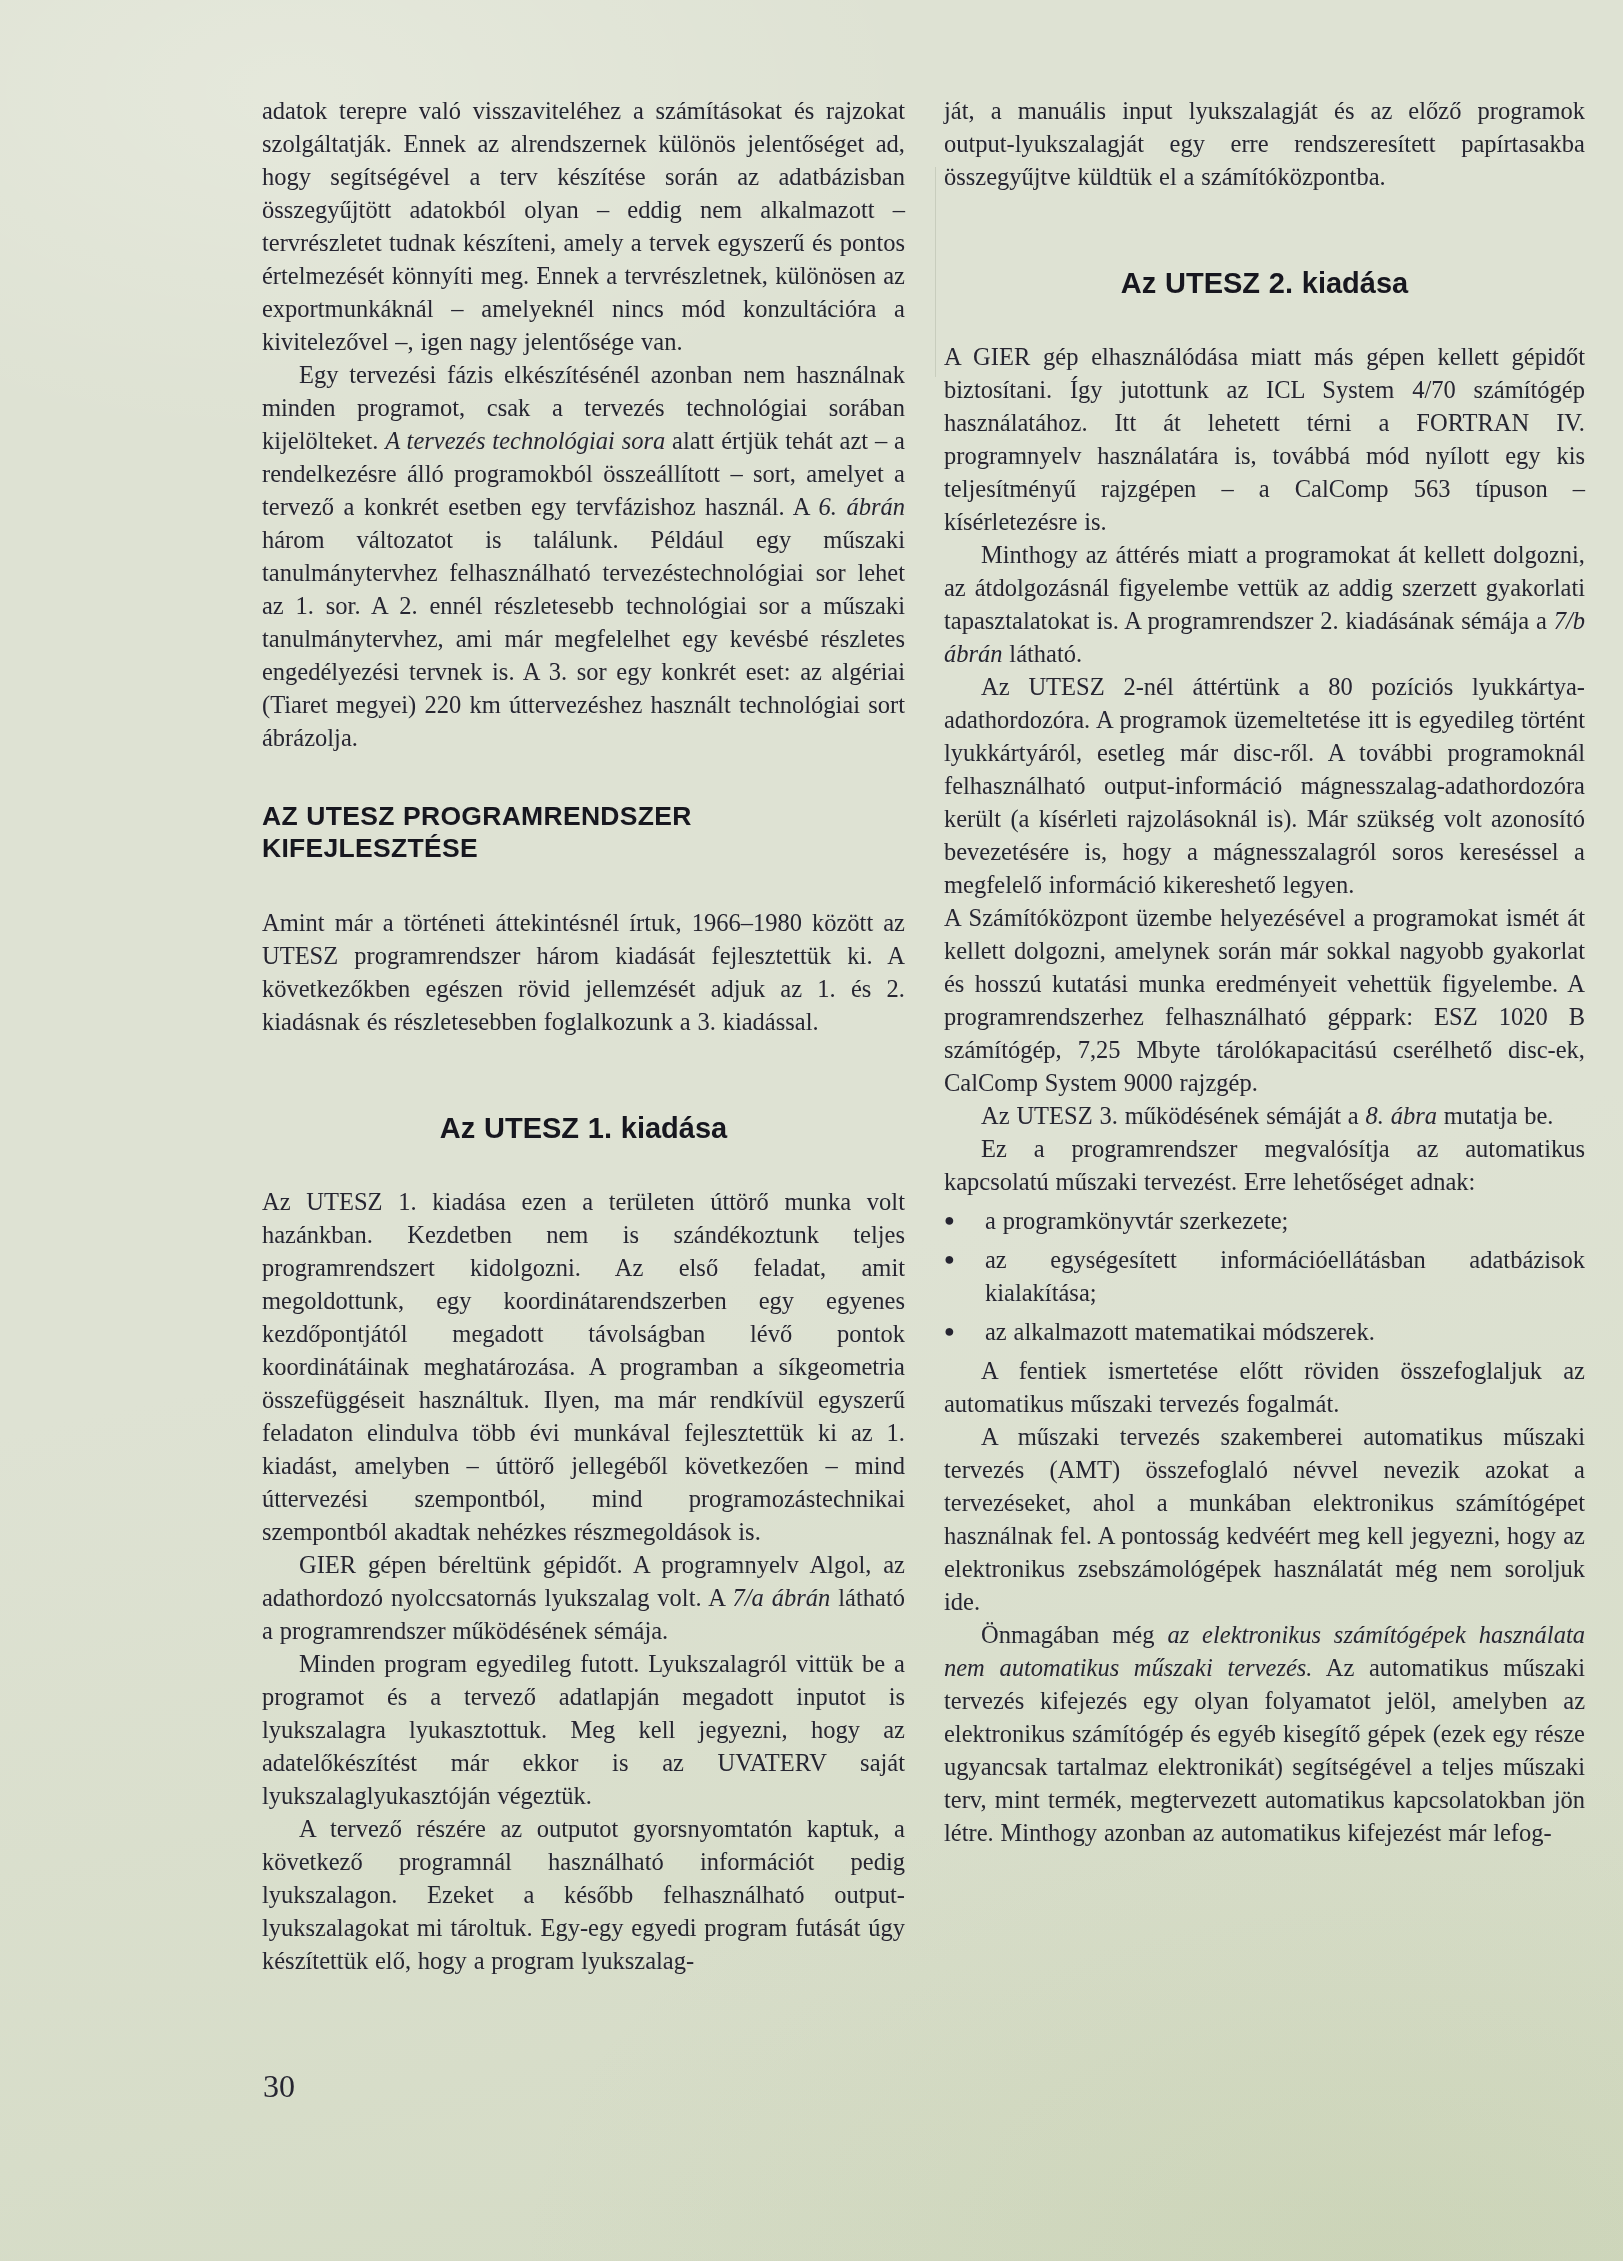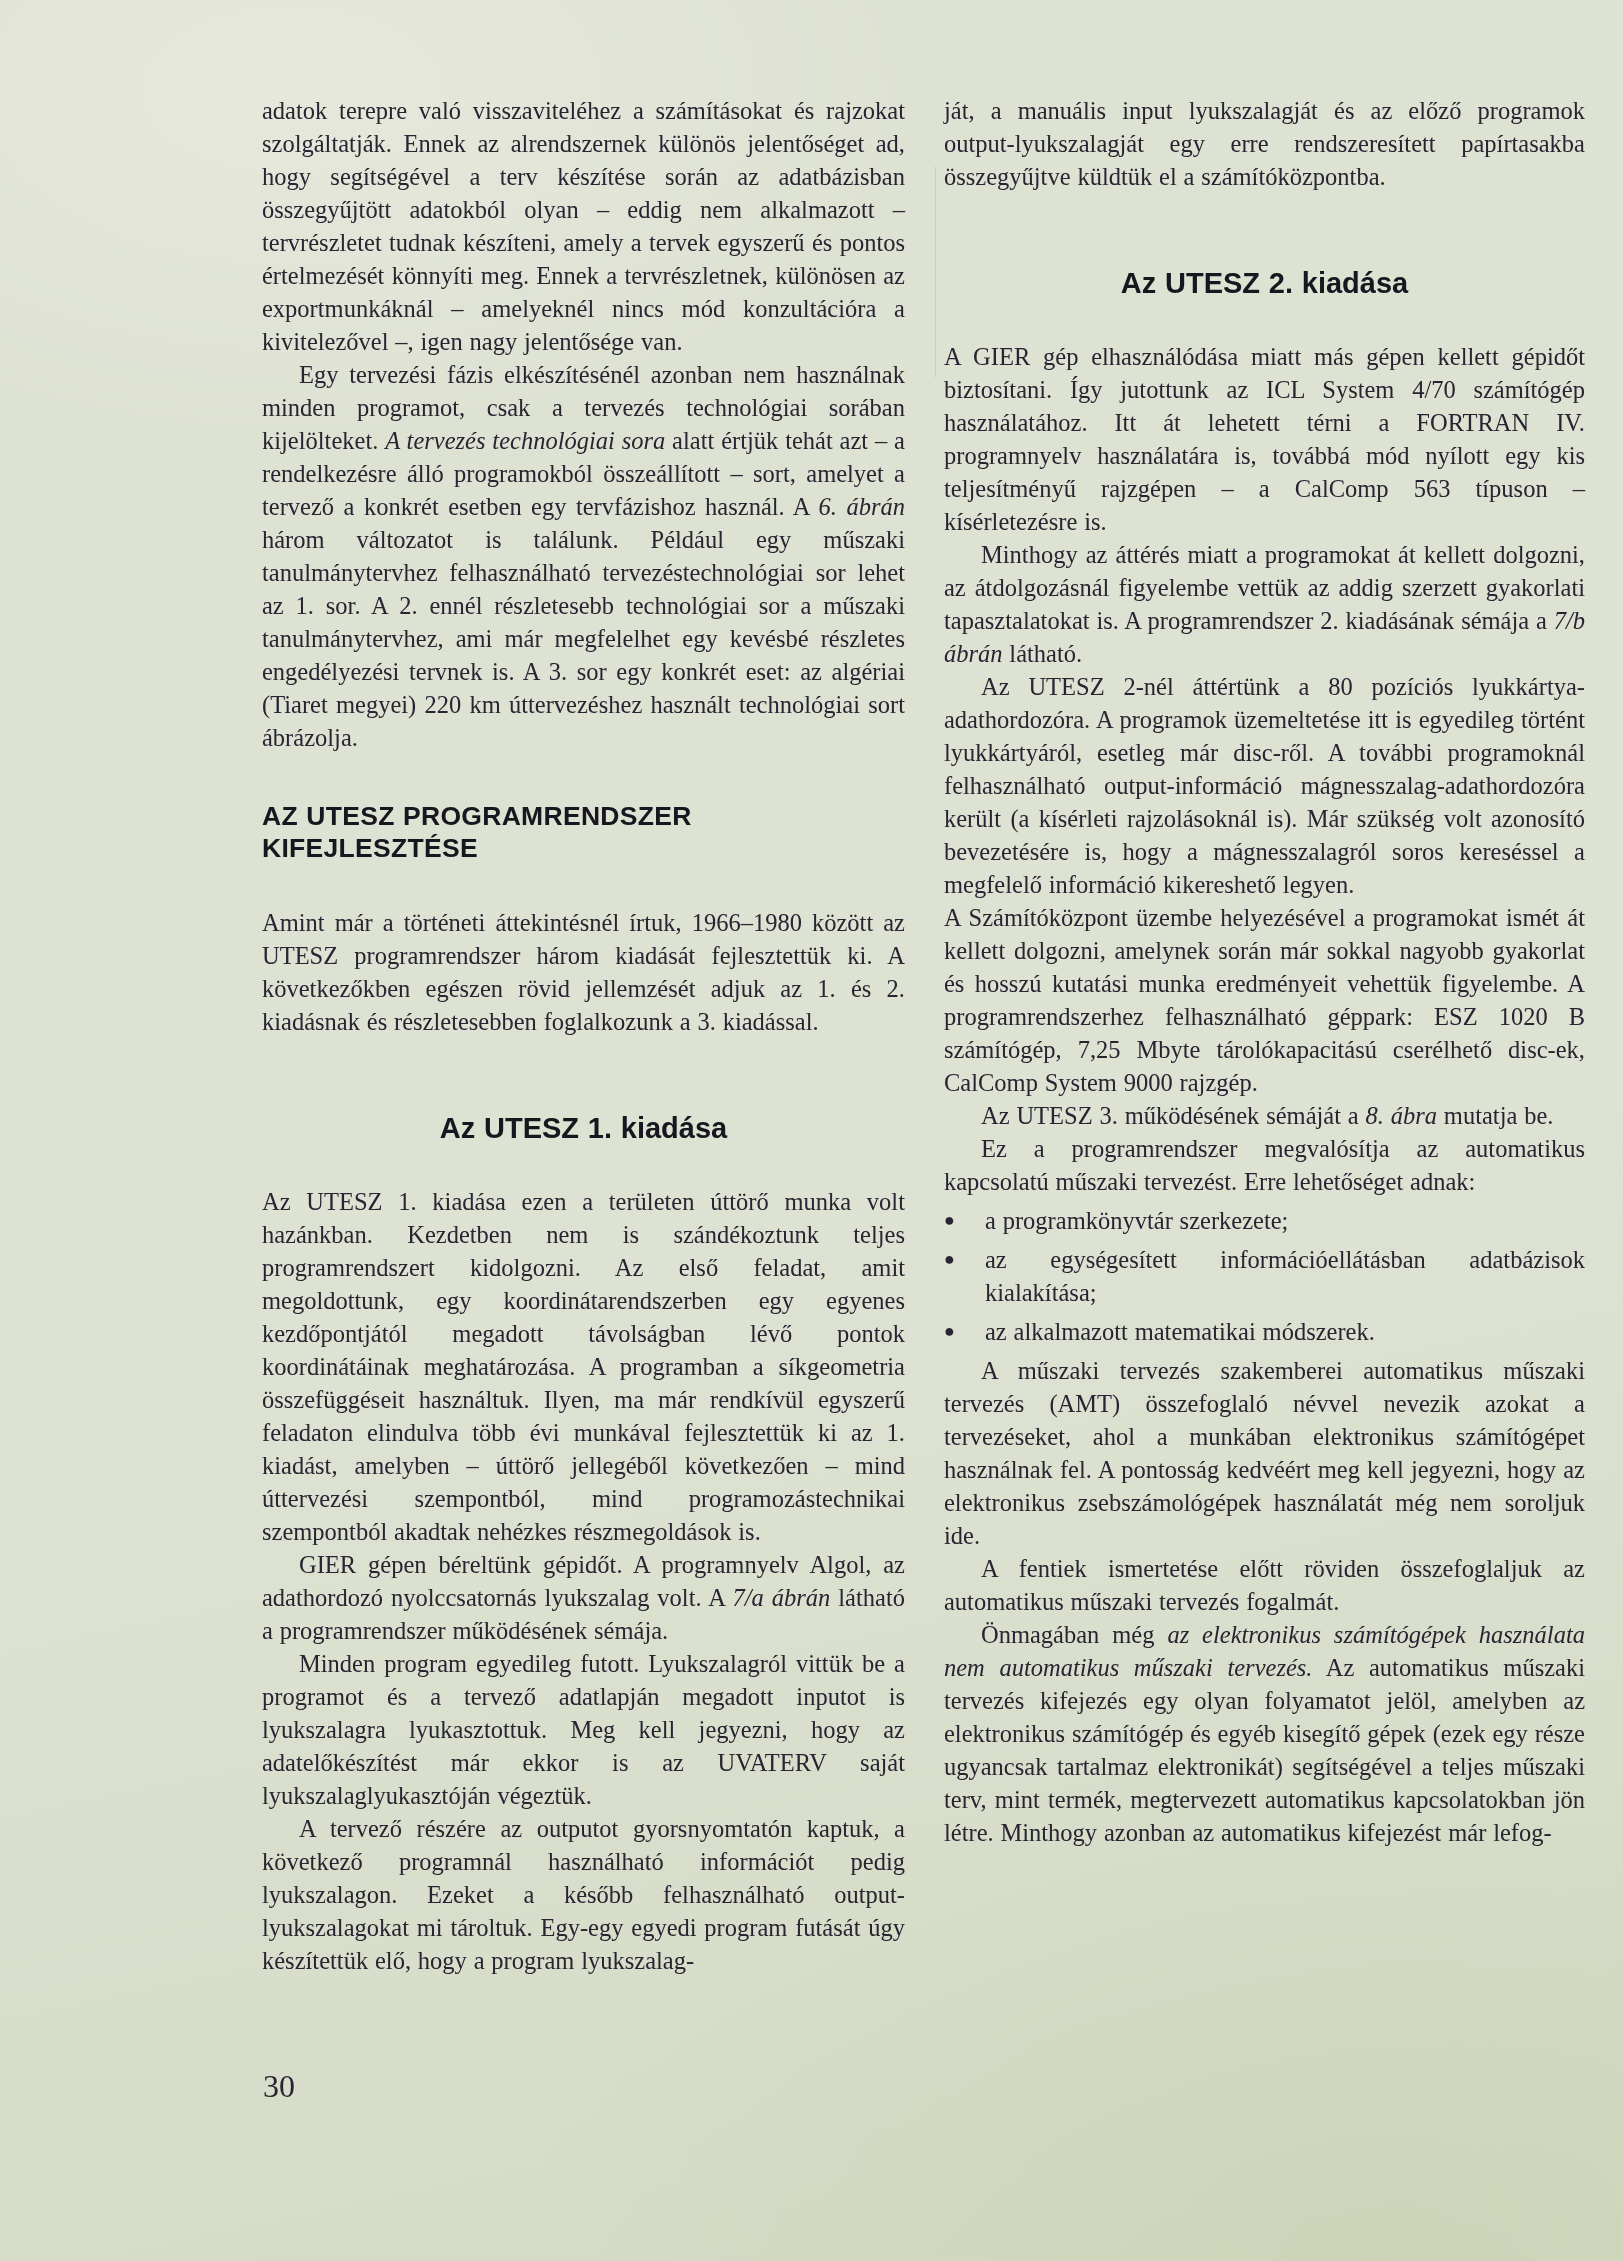--- a/index.html
+++ b/index.html
@@ -82,19 +82,19 @@
         <span class="bullet-text"><span>a programkönyvtár szerkezete;</span></span>
       </div>
       <div class="bullet-item">
         <span class="bullet-glyph">●</span>
         <span class="bullet-text"><span>az egységesített információellátásban adatbázisok kialakítása;</span></span>
       </div>
       <div class="bullet-item">
         <span class="bullet-glyph">●</span>
         <span class="bullet-text"><span>az alkalmazott matematikai módszerek.</span></span>
       </div>
+      <p class="para indent"><span>A fentiek ismertetése előtt röviden összefoglaljuk az automatikus műszaki tervezés fogalmát.</span></p>
       <p class="para indent"><span>A műszaki tervezés szakemberei automatikus műszaki tervezés (AMT) összefoglaló névvel nevezik azokat a tervezéseket, ahol a munkában elektronikus számítógépet használnak fel. A pontosság kedvéért meg kell jegyezni, hogy az elektronikus zsebszámológépek használatát még nem soroljuk ide.</span></p>
-      <p class="para indent"><span>A fentiek ismertetése előtt röviden összefoglaljuk az automatikus műszaki tervezés fogalmát.</span></p>
       <p class="para indent"><span>Önmagában még </span><i>az elektronikus számítógépek használata nem automatikus műszaki tervezés.</i><span> Az automatikus műszaki tervezés kifejezés egy olyan folyamatot jelöl, amelyben az elektronikus számítógép és egyéb kisegítő gépek (ezek egy része ugyancsak tartalmaz elektronikát) segítségével a teljes műszaki terv, mint termék, megtervezett automatikus kapcsolatokban jön létre. Minthogy azonban az automatikus kifejezést már lefog-</span></p>
     </div>
   <div class="page-number">30</div>
 </div>
 
 
 </body></html>

